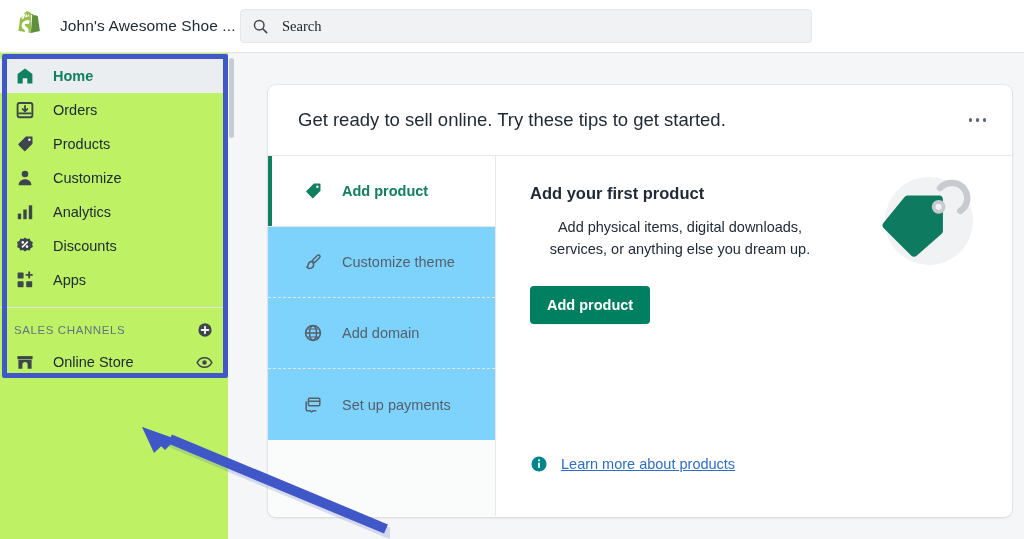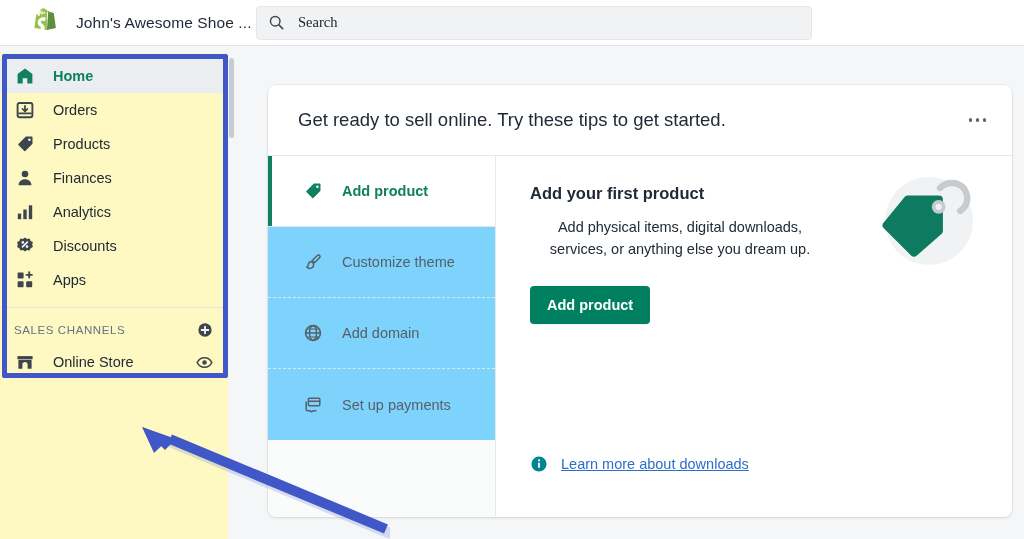--- a/index.html
+++ b/index.html
@@ -6,43 +6,43 @@
   html, body {
     width: 1024px; height: 539px;
     font-family: "Liberation Sans", sans-serif;
     background: #f4f6f8;
     overflow: hidden;
   }
   .app { position: relative; width: 1024px; height: 539px; }
 
   
   .topbar {
-    position: absolute; left: 0; top: 0; width: 1024px; height: 46px;
+    position: absolute; left: 0; top: 0; width: 1024px; height: 53px;
     background: #ffffff;
     border-bottom: 1px solid #dfe3e8;
-    display: flex; align-items: center; padding-left: 16px;
+    display: flex; align-items: center;
   }
   .brand { width: 240px; height: 53px; display: flex; align-items: center; padding-left: 14px; }
   .shop-logo { width: 30px; height: 32px; flex: none; }
   .brand-name {
     margin-left: 16px; font-size: 15.5px; color: #212b36; letter-spacing: .1px;
     white-space: nowrap; overflow: hidden;
   }
   .searchwrap { flex: 1; display: flex; align-items: center; padding-right: 212px; }
   .search-box {
     width: 100%; height: 34px; background: #f1f2f4; border: 1px solid #e4e6e8;
     border-radius: 4px; display: flex; align-items: center; padding: 0 11px;
   }
   .search-icon { width: 17px; height: 17px; flex: none; }
   .search-ph { margin-left: 13px; font-size: 14.5px; color: #20262c; font-family: Liberation Serif, serif; }
 
   
   .sidebar {
     position: absolute; left: 0; top: 53px; width: 230px; height: 486px;
-    background: #fef9c3; border-right: 1px solid #e1e3e5;
+    background: #bef264; border-right: 1px solid #e1e3e5;
   }
   .nav { padding-top: 6px; }
   .nav-item {
     display: flex; align-items: center; height: 34px; padding-left: 14px;
     font-size: 14.5px; color: #212b36; cursor: pointer;
   }
   .nav-item .ico { width: 22px; height: 22px; flex: none; display: flex; align-items: center; justify-content: center; }
   .nav-item .lbl { margin-left: 17px; white-space: nowrap; }
   .nav-item.active { background: #ebeef0; }
   .nav-item.active .lbl { color: #108060; font-weight: bold; }
@@ -188,21 +188,21 @@
         <span class="lbl">Products</span>
       </div>
 
       <div class="nav-item">
         <span class="ico">
           <svg width="20" height="20" viewBox="0 0 20 20">
             <circle cx="10" cy="6" r="3.3" fill="#3d454d"></circle>
             <path d="M3.6 17.3c0-3.7 2.9-6 6.4-6s6.4 2.3 6.4 6z" fill="#3d454d"></path>
           </svg>
         </span>
-        <span class="lbl">Finances</span>
+        <span class="lbl">Customize</span>
       </div>
 
 
       <div class="nav-item">
         <span class="ico">
           <svg width="20" height="20" viewBox="0 0 20 20">
             <rect x="2.8" y="11.6" width="3.4" height="5.6" fill="#3d454d"></rect>
             <rect x="8.3" y="7.5" width="3.4" height="9.7" fill="#3d454d"></rect>
             <rect x="13.8" y="3.3" width="3.4" height="13.9" fill="#3d454d"></rect>
           </svg>
@@ -337,21 +337,21 @@
           <button class="d-btn">Add product</button>
 
           <div class="learn">
             <span style="display:flex">
               <svg width="18" height="18" viewBox="0 0 20 20">
                 <circle cx="10" cy="10" r="8.4" fill="#00848e"></circle>
                 <rect x="9" y="8.4" width="2" height="6" rx="1" fill="#fff"></rect>
                 <circle cx="10" cy="5.9" r="1.2" fill="#fff"></circle>
               </svg>
             </span>
-            <span class="learn-link">Learn more about downloads</span>
+            <span class="learn-link">Learn more about products</span>
           </div>
 
           <svg class="tagart" viewBox="0 0 120 120">
             <circle cx="60" cy="60" r="48" fill="#f1f2f3"></circle>
             <path d="M38 42h42c3 0 5 2 5 5v42c0 2-1 3-2 4L50 122c-2 2-5 2-7 0L6 85c-2-2-2-5 0-7L34 44c1-1 2-2 4-2z" transform="translate(-6 -12) scale(0.82) translate(14 12)" fill="#0e7a5f"></path>
             <path d="M72 24c8-8 21-7 27 2 5 8 3 18-5 23" fill="none" stroke="#c7cace" stroke-width="7" stroke-linecap="round"></path>
             <circle cx="70.5" cy="44.5" r="7.5" fill="#c7cace"></circle>
             <circle cx="70.5" cy="44.5" r="3.4" fill="#f1f2f3"></circle>
           </svg>
         </div>

